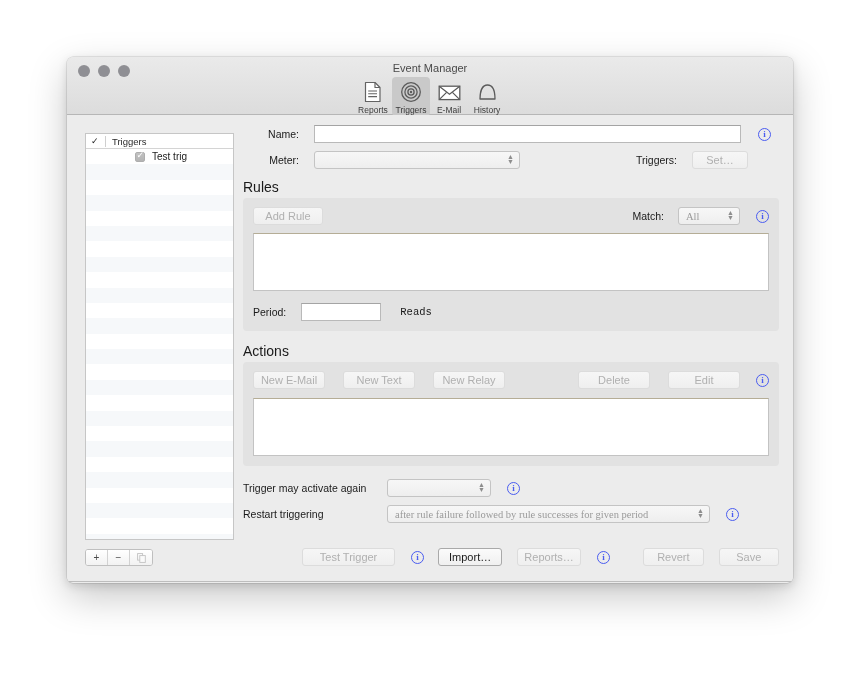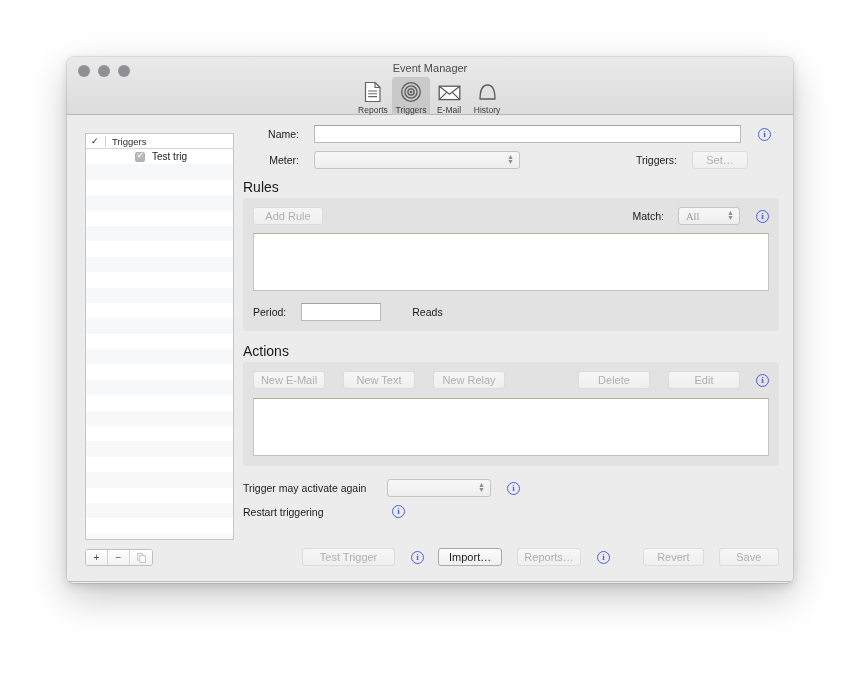--- a/index.html
+++ b/index.html
@@ -455,21 +455,21 @@
                   </span>
               </div>
               <div class="info" style="margin-left:9px;">i</div>
             </div>
 
             <div class="listbox" style="height:58px;"></div>
 
             <div class="row" style="margin-top:12px;">
               <div class="lbl lbl-left">Period:</div>
               <input class="textfield" style="width: 80px; margin-left: 8px;" value="">
-              <div class="lbl lbl-left" style="margin-left:24px;">Reads</div>
+              <div class="lbl lbl-left" style="margin-left:12px;font-family:Liberation Mono, monospace;">Reads</div>
             </div>
 
           </div>
         </div>
 
         <div style="margin-top:12px;">
           <div class="group-label">Actions</div>
           <div class="group-box">
 
             <div class="row" style="margin-bottom:9px;">
@@ -494,20 +494,27 @@
             <span class="steppers">
                 <span>▲</span>
                 <span>▼</span>
               </span>
           </div>
           <div class="info" style="margin-left:9px;">i</div>
         </div>
 
         <div class="row" style="margin-top:8px;">
           <div class="lbl lbl-left" style="width:133px;">Restart triggering</div>
+          <div class="popup" style="width:323px; margin-left:4px;">
+            <span class="pv">after rule failure followed by rule successes for given period</span>
+            <span class="steppers">
+                <span>▲</span>
+                <span>▼</span>
+              </span>
+          </div>
           <div class="info" style="margin-left:9px;">i</div>
         </div>
 
       </div>
 
       <div class="bottombar">
         <div class="row" style="height:20px;">
           <div class="btn disabled" style="width:96px; margin-left:59px;">Test Trigger</div>
           <div class="info" style="margin-left:9px;">i</div>
           <div style="flex:1"></div>

